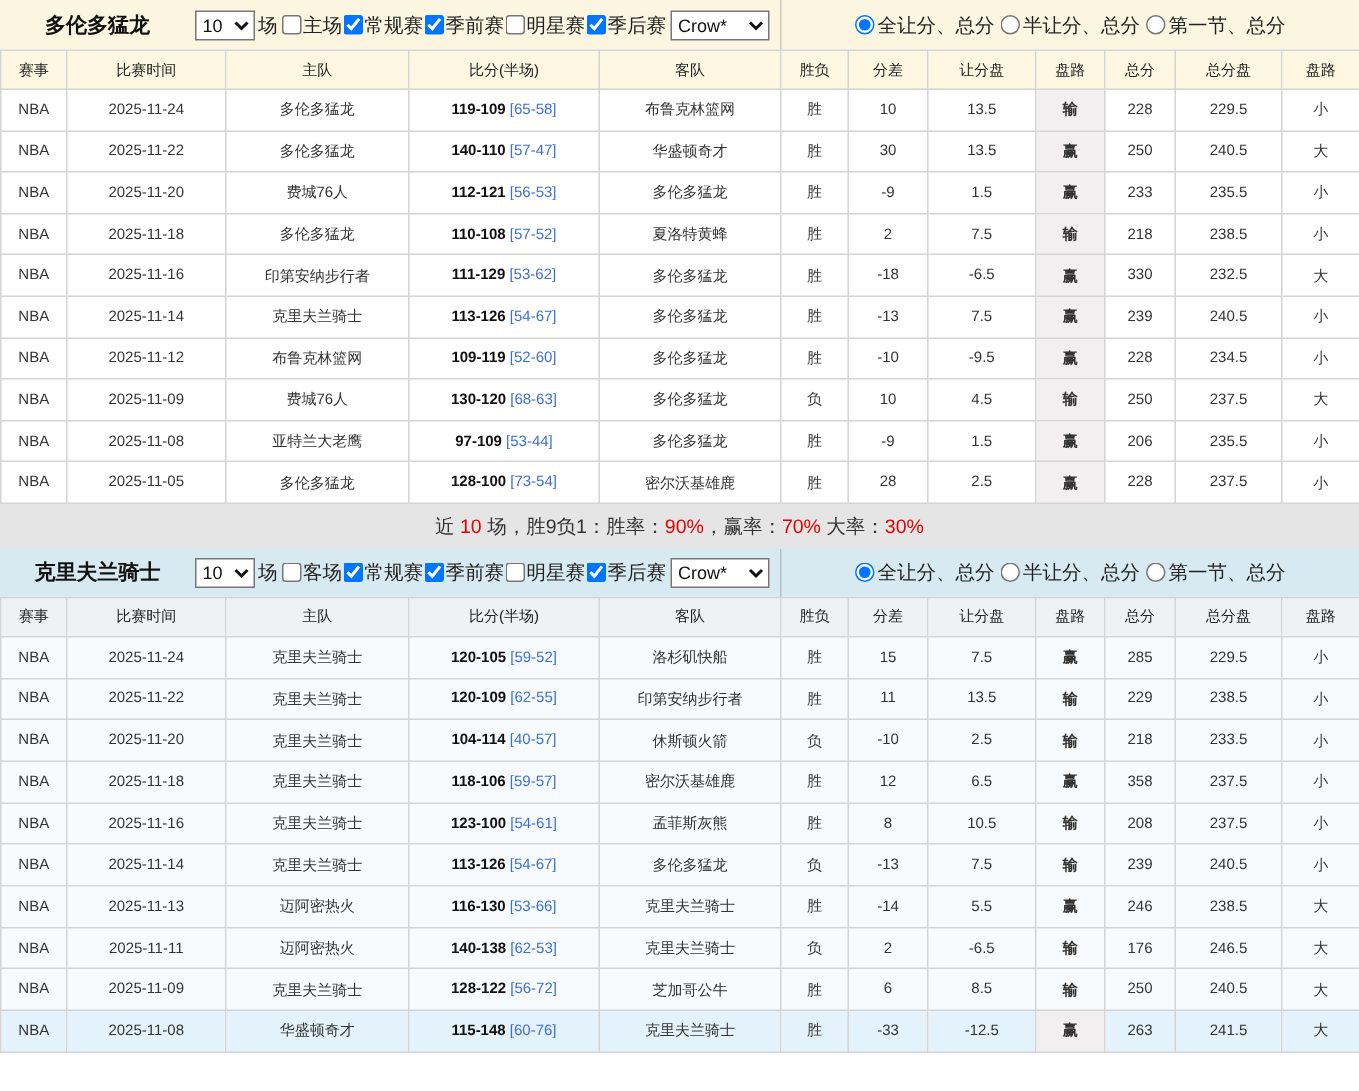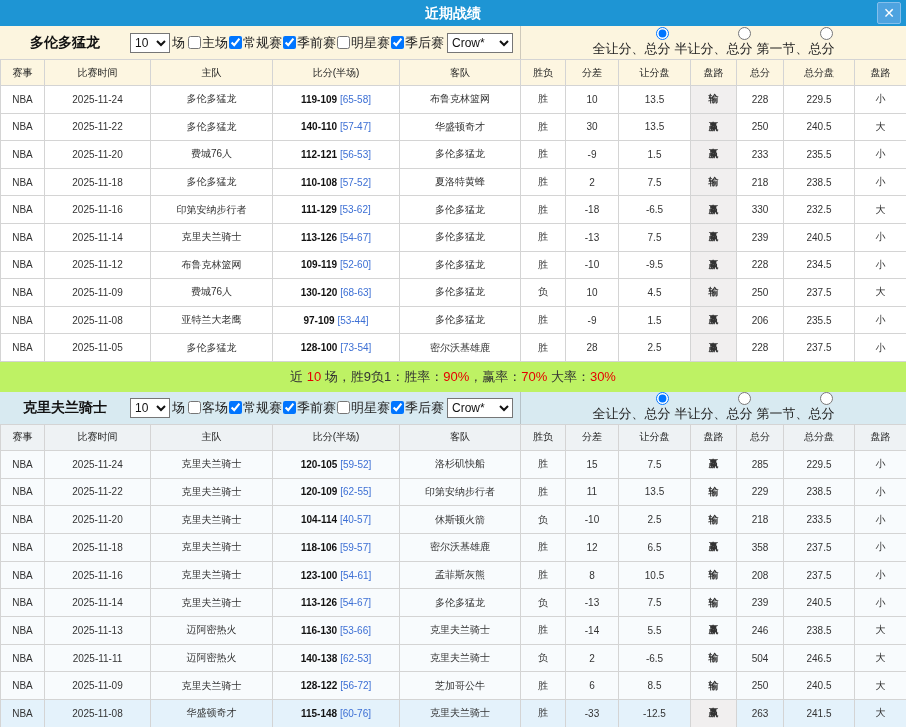--- a/index.html
+++ b/index.html
@@ -24,21 +24,21 @@
   select { font-size: 12px; height: 20px; border: 1px solid #767676; background: #fff;
     color: #111; font-family: "Liberation Sans", sans-serif; }
   select.count { width: 40px; }
   select.book { width: 66px; margin-left: 2px; }
   .lbl { margin: 0 1px; }
   .cbs { display: inline-flex; align-items: center; }
   .cb { display: inline-flex; align-items: center; cursor: pointer; }
   .cb input { width: 13px; height: 13px; margin: 0 1px 0 1px; }
   .radios { flex: 1; display: flex; align-items: center; justify-content: center;
     align-self: stretch; border-left: 1px solid rgba(120,120,120,.35); gap: 4px; }
-  .rb { display: inline-flex; align-items: flex-end; cursor: pointer; flex-direction: column; }
+  .rb { display: inline-flex; align-items: center; cursor: pointer; }
   .rb input { width: 13px; height: 13px; margin: 0 2px 0 0; }
 
   
   table.grid { width: 906px; border-collapse: collapse; table-layout: fixed; font-size: 10px; }
   .grid th, .grid td { border: 1px solid #d4d4d4; text-align: center; overflow: hidden;
     white-space: nowrap; color: #333; padding: 0; }
   .grid th { height: 26px; font-weight: 400; color: #222; }
   .s0 .grid th { background: #fdf6e1; }
   .s1 .grid th { background: #eef2f4; }
   .s0 tbody tr { height: 27.6px; }
@@ -52,31 +52,27 @@
   .o-win { color: #e60000; font-weight: bold; }
   .o-loss { color: #008000; font-weight: bold; }
   .blue { color: #0000ee; }
   td.score b { color: #111; font-weight: bold; }
   .half { color: #3c6fd4; }
   .big { color: #e60000; }
   .small { color: #008000; }
 
   
   .summary { height: 30px; line-height: 30px; text-align: center; font-size: 13px;
-    color: #333; background: #bef264; }
+    color: #333; background: #e5e5e5; }
   .summary .red { color: #e60000; }
 </style>
 </head>
 <body>
 
 <div class="modal">
-  <div class="titlebar">
-    <span class="title">近期战绩</span>
-    <div class="close-btn">✕</div>
-  </div>
   <div id="sections">
   <section class="team-block s0">
     <div class="filterbar">
       <span class="team">多伦多猛龙</span>
       <span class="controls">
         <select class="count"><option>10</option></select>
         <span class="lbl games-lbl">场</span>
         <span class="cbs">
               <label class="cb">
                 <input type="checkbox" style="">
@@ -471,21 +467,21 @@
             <tr>
               <td>NBA</td>
               <td>2025-11-11</td>
               <td>迈阿密热火</td>
               <td class="score"><b>140-138</b> <span class="half">[62-53]</span></td>
               <td class="focus-team">克里夫兰骑士</td>
               <td class="loss">负</td>
               <td>2</td>
               <td>-6.5</td>
               <td class="grey o-loss">输</td>
-              <td class="blue">504</td>
+              <td class="blue">176</td>
               <td class="blue">246.5</td>
               <td class="big">大</td>
             </tr>
             <tr>
               <td>NBA</td>
               <td>2025-11-09</td>
               <td class="focus-team">克里夫兰骑士</td>
               <td class="score"><b>128-122</b> <span class="half">[56-72]</span></td>
               <td>芝加哥公牛</td>
               <td class="win">胜</td>

